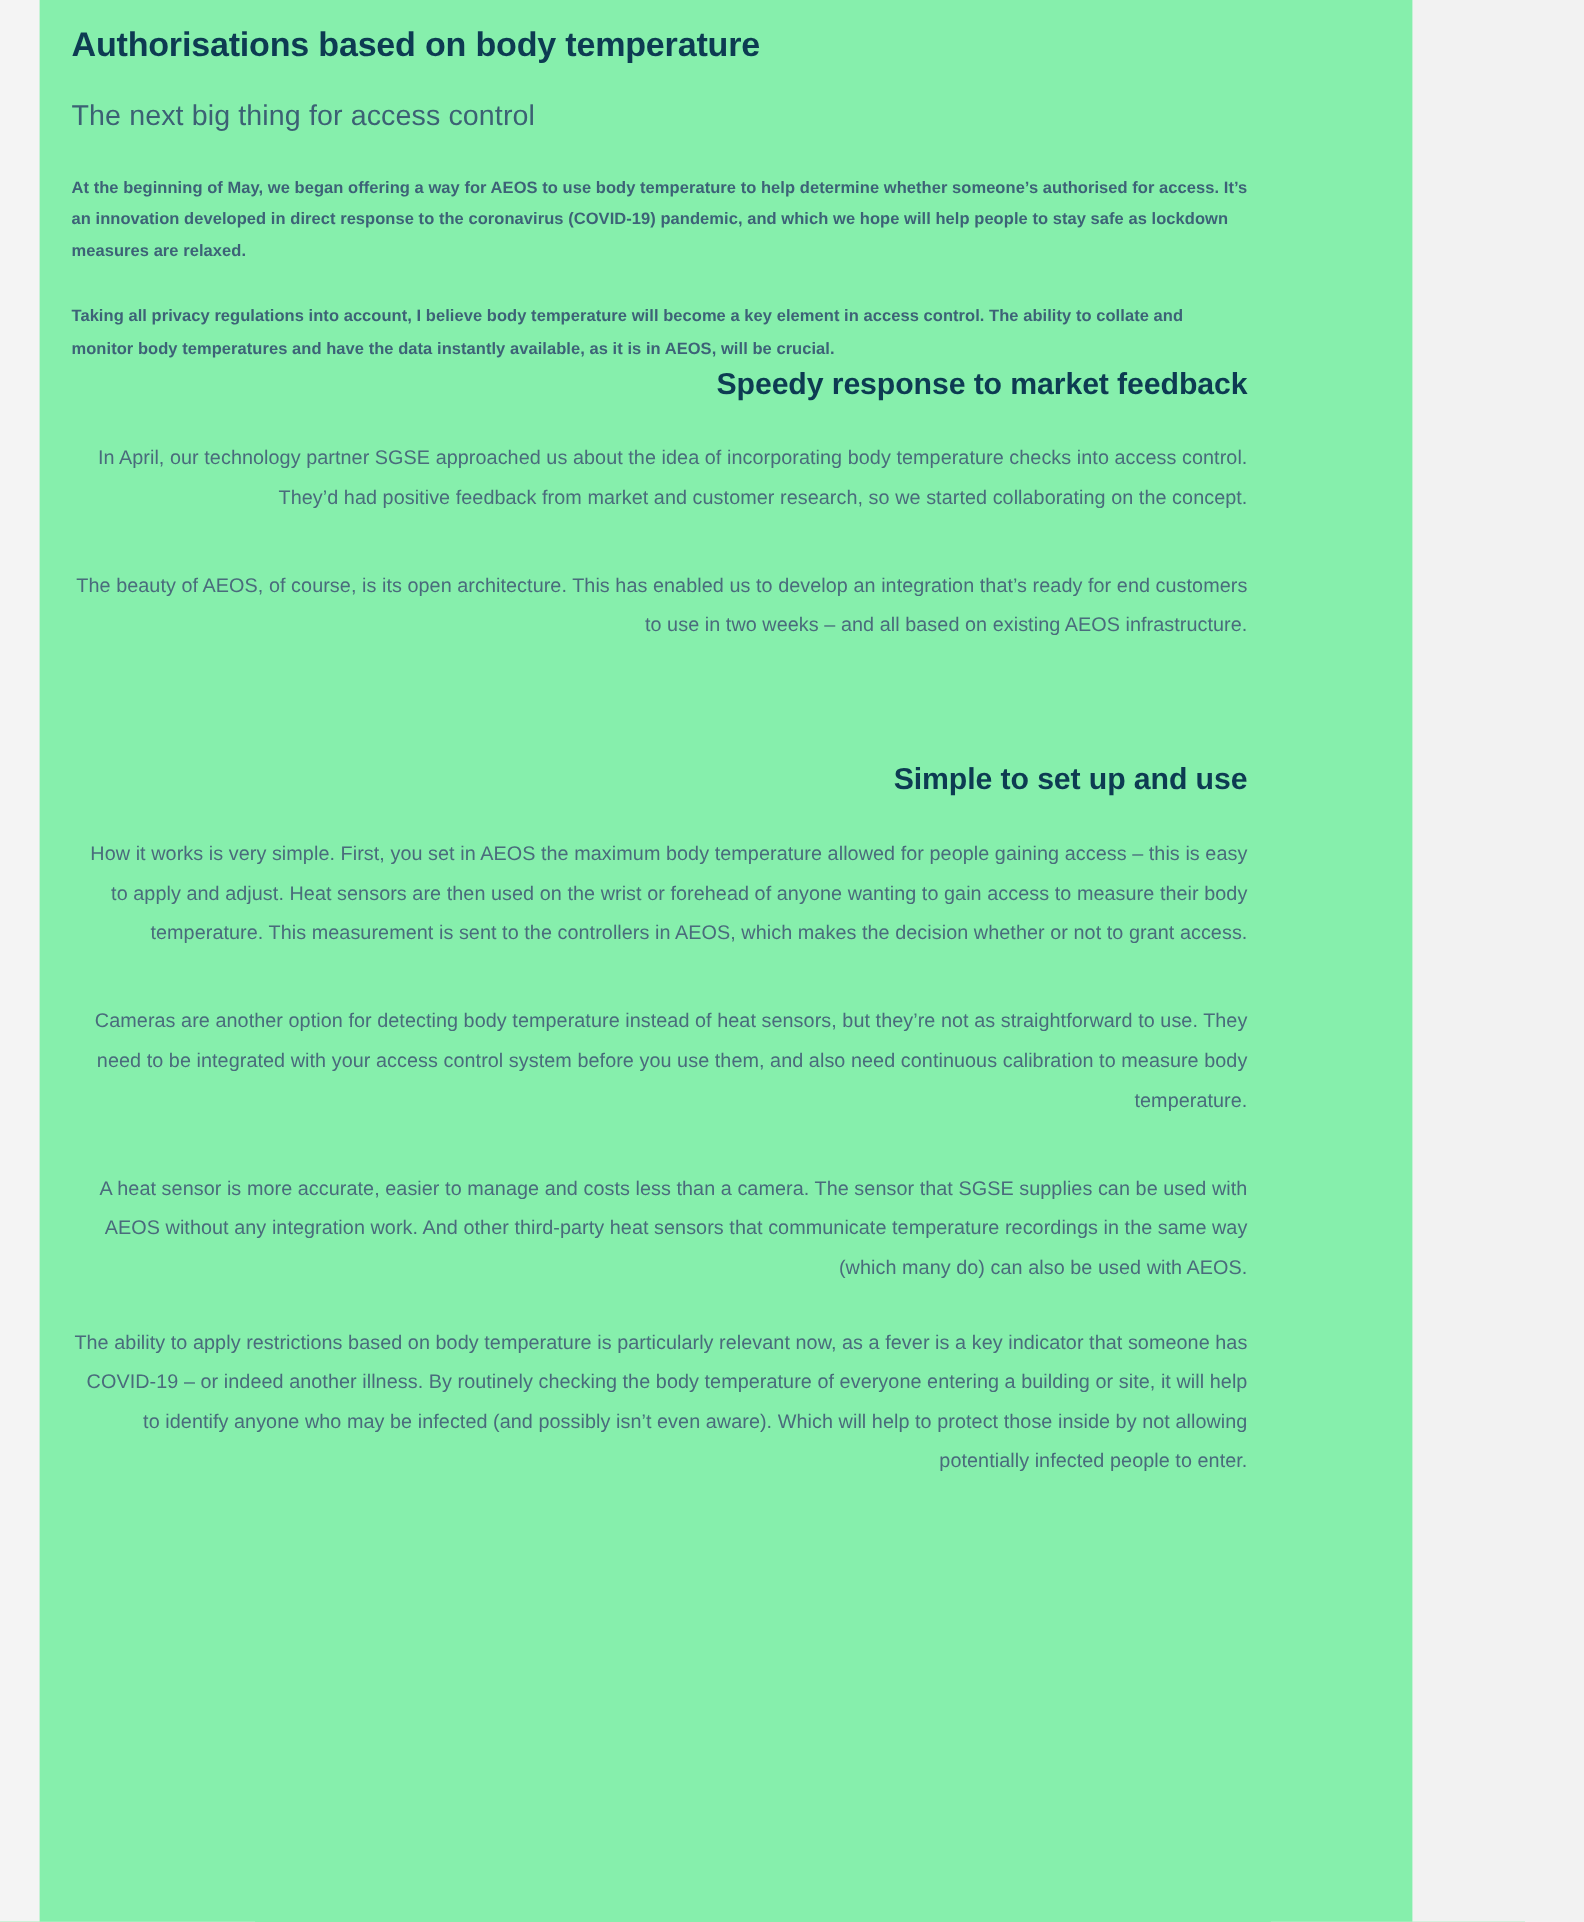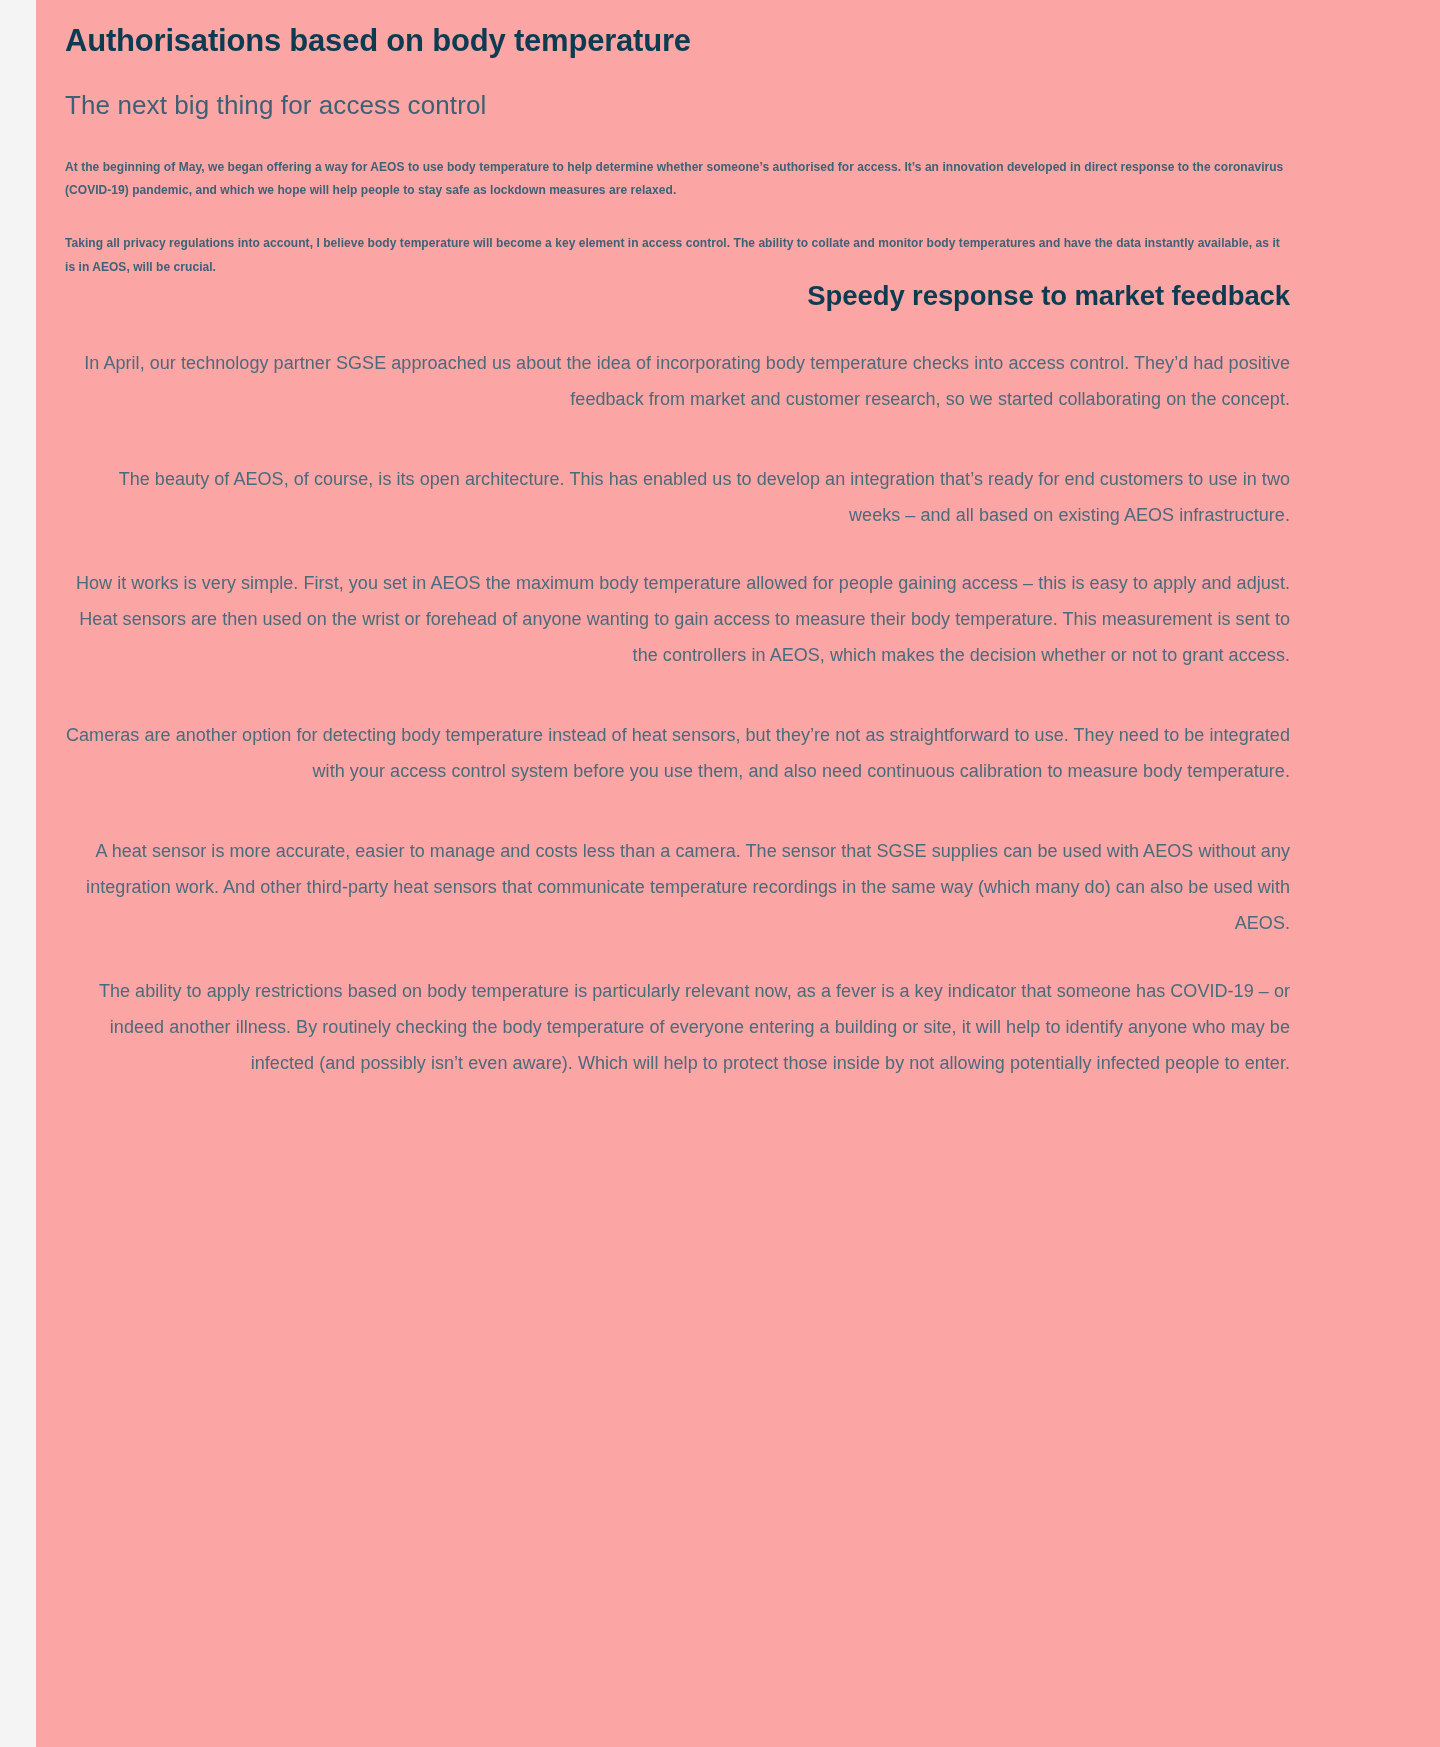--- a/index.html
+++ b/index.html
@@ -12,23 +12,23 @@
     width: 1440px;
     min-height: 1747px;
     background: #f2f2f2;
     font-family: "Liberation Sans", sans-serif;
     -webkit-font-smoothing: antialiased;
   }
 
   
   .page {
     position: relative;
-    width: 1440px;
+    width: 1284px;
     min-height: 1747px;
-    background: #fca5a5;
+    background: #86efac;
     padding: 0;
     overflow: hidden;
   }
   .left-gutter {
     position: absolute;
     left: 0;
     top: 0;
     width: 36px;
     height: 100%;
     background: #f4f4f4;
@@ -55,21 +55,21 @@
   p.subtitle {
     font-size: 26px;
     line-height: 1.3;
     font-weight: 400;
     color: #3c6174;
     margin: 28px 0 0 0;
     letter-spacing: 0.1px;
   }
 
   p.lede {
-    font-size: 12px;
+    font-size: 15px;
     line-height: 1.95;
     font-weight: 700;
     color: #3d6277;
     margin: 33px 0 0 0;
     letter-spacing: 0.05px;
   }
   p.lede + p.lede { margin-top: 30px; }
 
   h2.section-heading {
     font-size: 27.5px;
@@ -109,20 +109,21 @@
 
     <p class="lede">Taking all privacy regulations into account, I believe body temperature will become a key element in access control. The ability to collate and monitor body temperatures and have the data instantly available, as it is in AEOS, will be crucial.</p>
 
     <section class="section">
       <h2 class="section-heading">Speedy response to market feedback</h2>
       <p class="body-text">In April, our technology partner SGSE approached us about the idea of incorporating body temperature checks into access control. They’d had positive feedback from market and customer research, so we started collaborating on the concept.</p>
       <p class="body-text">The beauty of AEOS, of course, is its open architecture. This has enabled us to develop an integration that’s ready for end customers to use in two weeks – and all based on existing AEOS infrastructure.</p>
     </section>
 
     <section class="section">
+      <h2 class="section-heading">Simple to set up and use</h2>
       <p class="body-text">How it works is very simple. First, you set in AEOS the maximum body temperature allowed for people gaining access – this is easy to apply and adjust. Heat sensors are then used on the wrist or forehead of anyone wanting to gain access to measure their body temperature. This measurement is sent to the controllers in AEOS, which makes the decision whether or not to grant access.</p>
       <p class="body-text">Cameras are another option for detecting body temperature instead of heat sensors, but they’re not as straightforward to use. They need to be integrated with your access control system before you use them, and also need continuous calibration to measure body temperature.</p>
       <p class="body-text">A heat sensor is more accurate, easier to manage and costs less than a camera. The sensor that SGSE supplies can be used with AEOS without any integration work. And other third-party heat sensors that communicate temperature recordings in the same way (which many do) can also be used with AEOS.</p>
     </section>
 
     <section class="section">
       <p class="body-text">The ability to apply restrictions based on body temperature is particularly relevant now, as a fever is a key indicator that someone has COVID-19 – or indeed another illness. By routinely checking the body temperature of everyone entering a building or site, it will help to identify anyone who may be infected (and possibly isn’t even aware). Which will help to protect those inside by not allowing potentially infected people to enter.</p>
     </section>
 
   </article>

